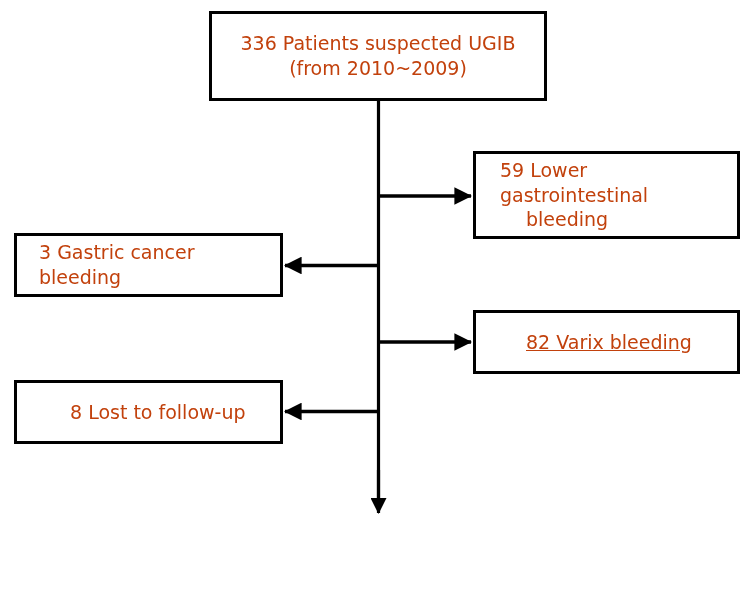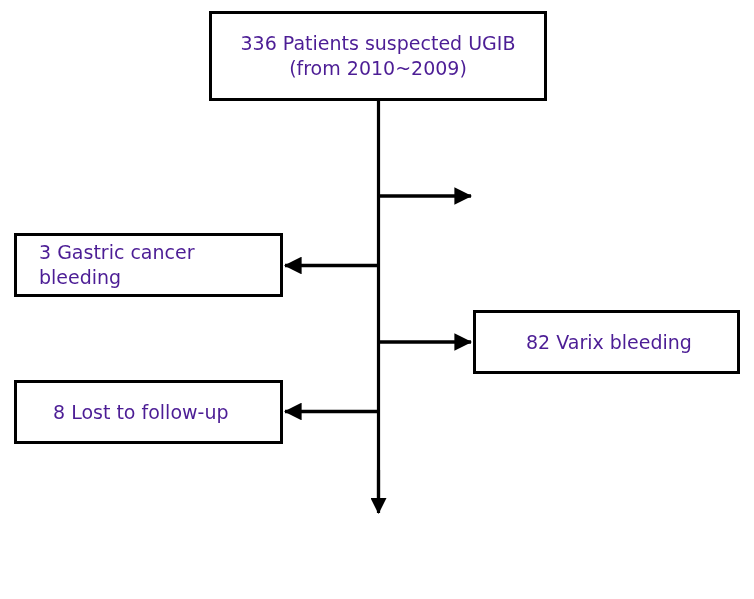--- a/index.html
+++ b/index.html
@@ -19,21 +19,21 @@
     overflow: hidden;
   }
   .node {
     position: absolute;
     box-sizing: border-box;
     background: #ffffff;
     border: 3px solid #000000;
     display: flex;
     align-items: center;
     justify-content: center;
-    color: #4c1d95;
+    color: #c2410c;
     font-size: 19px;
     line-height: 1.30;
   }
   .node .node-label {
     display: block;
     white-space: pre-line;
   }
   .node-center .node-label {
     text-align: center;
   }
@@ -91,27 +91,30 @@
 
     <line x1="378.5" y1="342" x2="471" y2="342" stroke="#000000" stroke-width="3.4" marker-end="url(#arrow-right)"></line>
 
     <line x1="378.5" y1="411.5" x2="285" y2="411.5" stroke="#000000" stroke-width="3.4" marker-end="url(#arrow-left)"></line>
   </svg>
 
   <div class="node node-center" style="left:209px; top:11px; width:338px; height:90px;">
     <span class="node-label"><span>336 Patients suspected UGIB</span><br><span>(from 2010~2009)</span></span>
   </div>
 
+  <div class="node node-wrap" style="left:473px; top:151px; width:267px; height:88px;">
+    <span class="node-label"><span>59 Lower gastrointestinal</span><span class="l2">bleeding</span></span>
+  </div>
 
   <div class="node node-left" style="left:14px; top:233px; width:269px; height:64px;">
     <span class="node-label">3 Gastric cancer bleeding</span>
   </div>
 
   <div class="node node-left" style="left:473px; top:310px; width:267px; height:64px;">
-    <span class="node-label" style="padding-left:50px;">82 Varix bleeding</span>
+    <span class="node-label" style="padding-left:50px;text-decoration:underline;">82 Varix bleeding</span>
   </div>
 
   <div class="node node-left" style="left:14px; top:380px; width:269px; height:64px;">
-    <span class="node-label" style="padding-left:36px;">8 Lost to follow-up</span>
+    <span class="node-label" style="padding-left:53px;">8 Lost to follow-up</span>
   </div>
 
 
 </div>
 
 </body></html>

